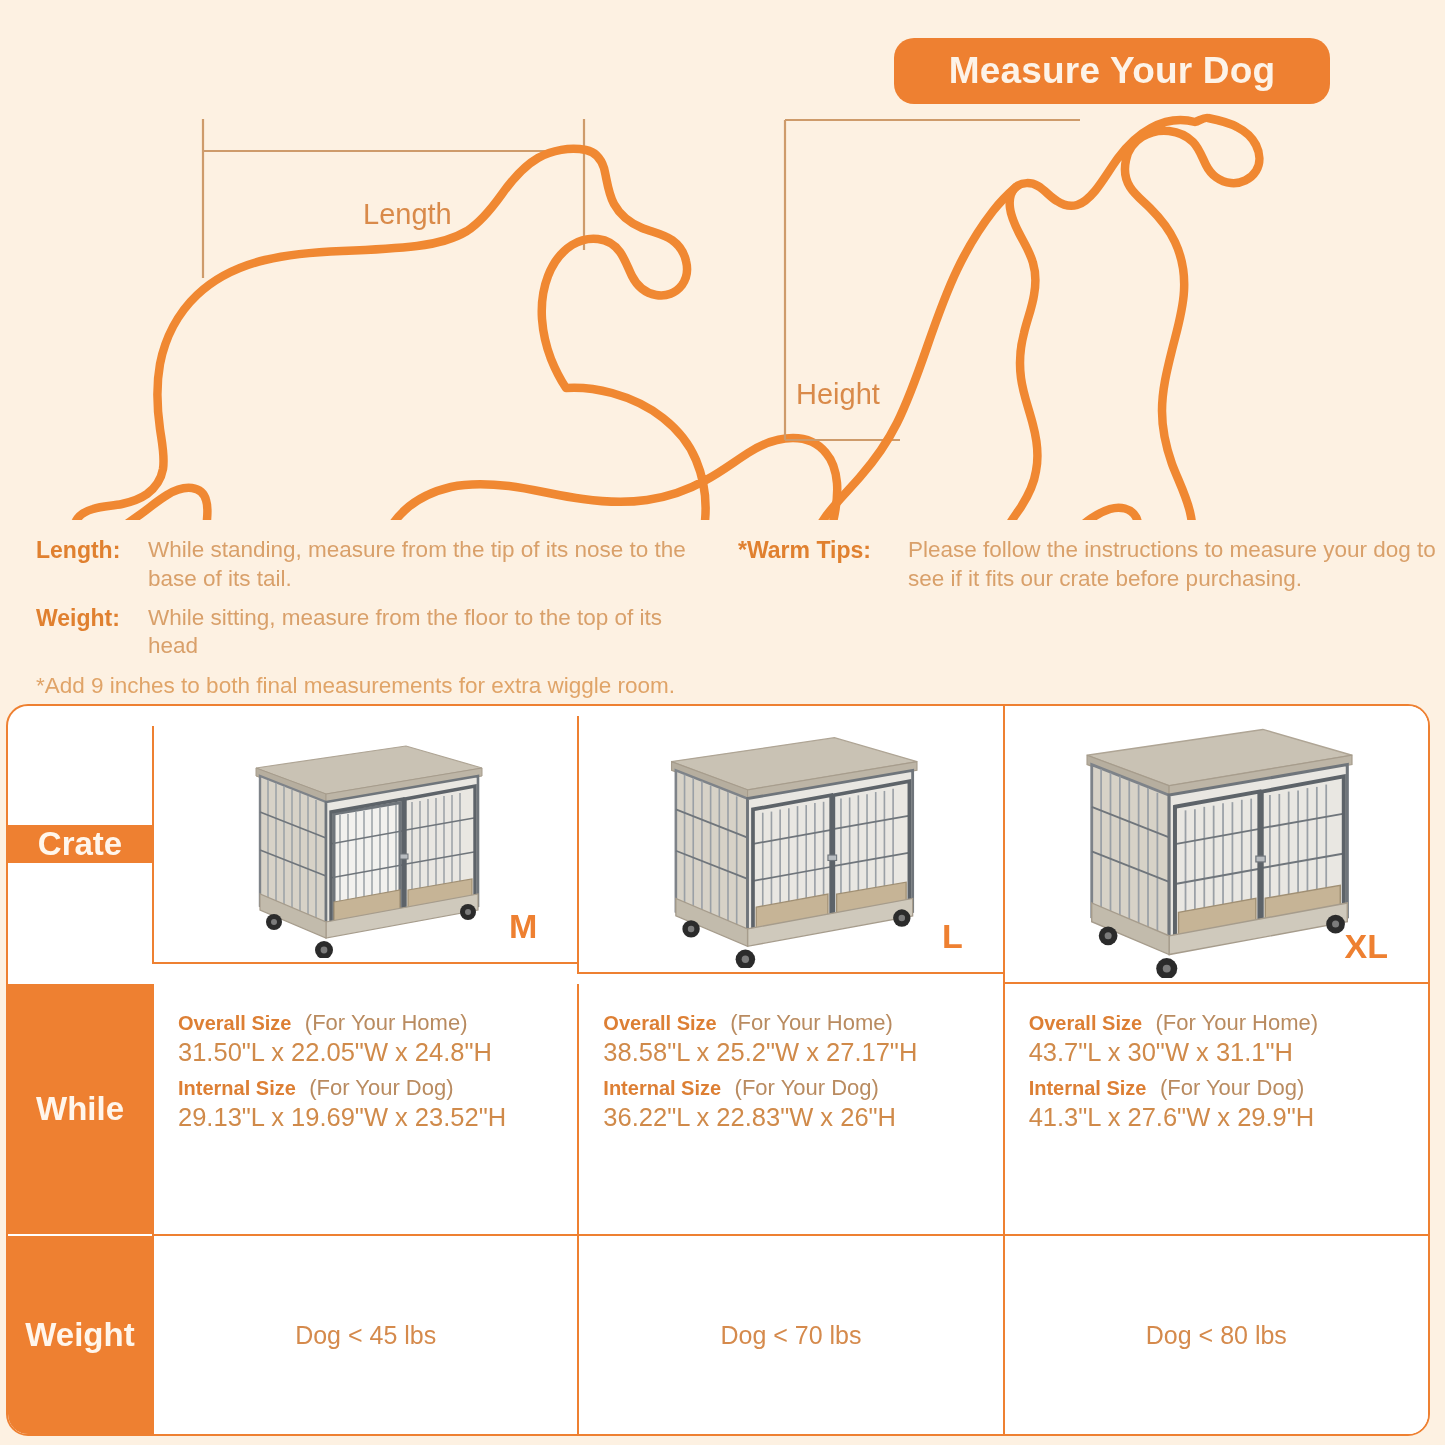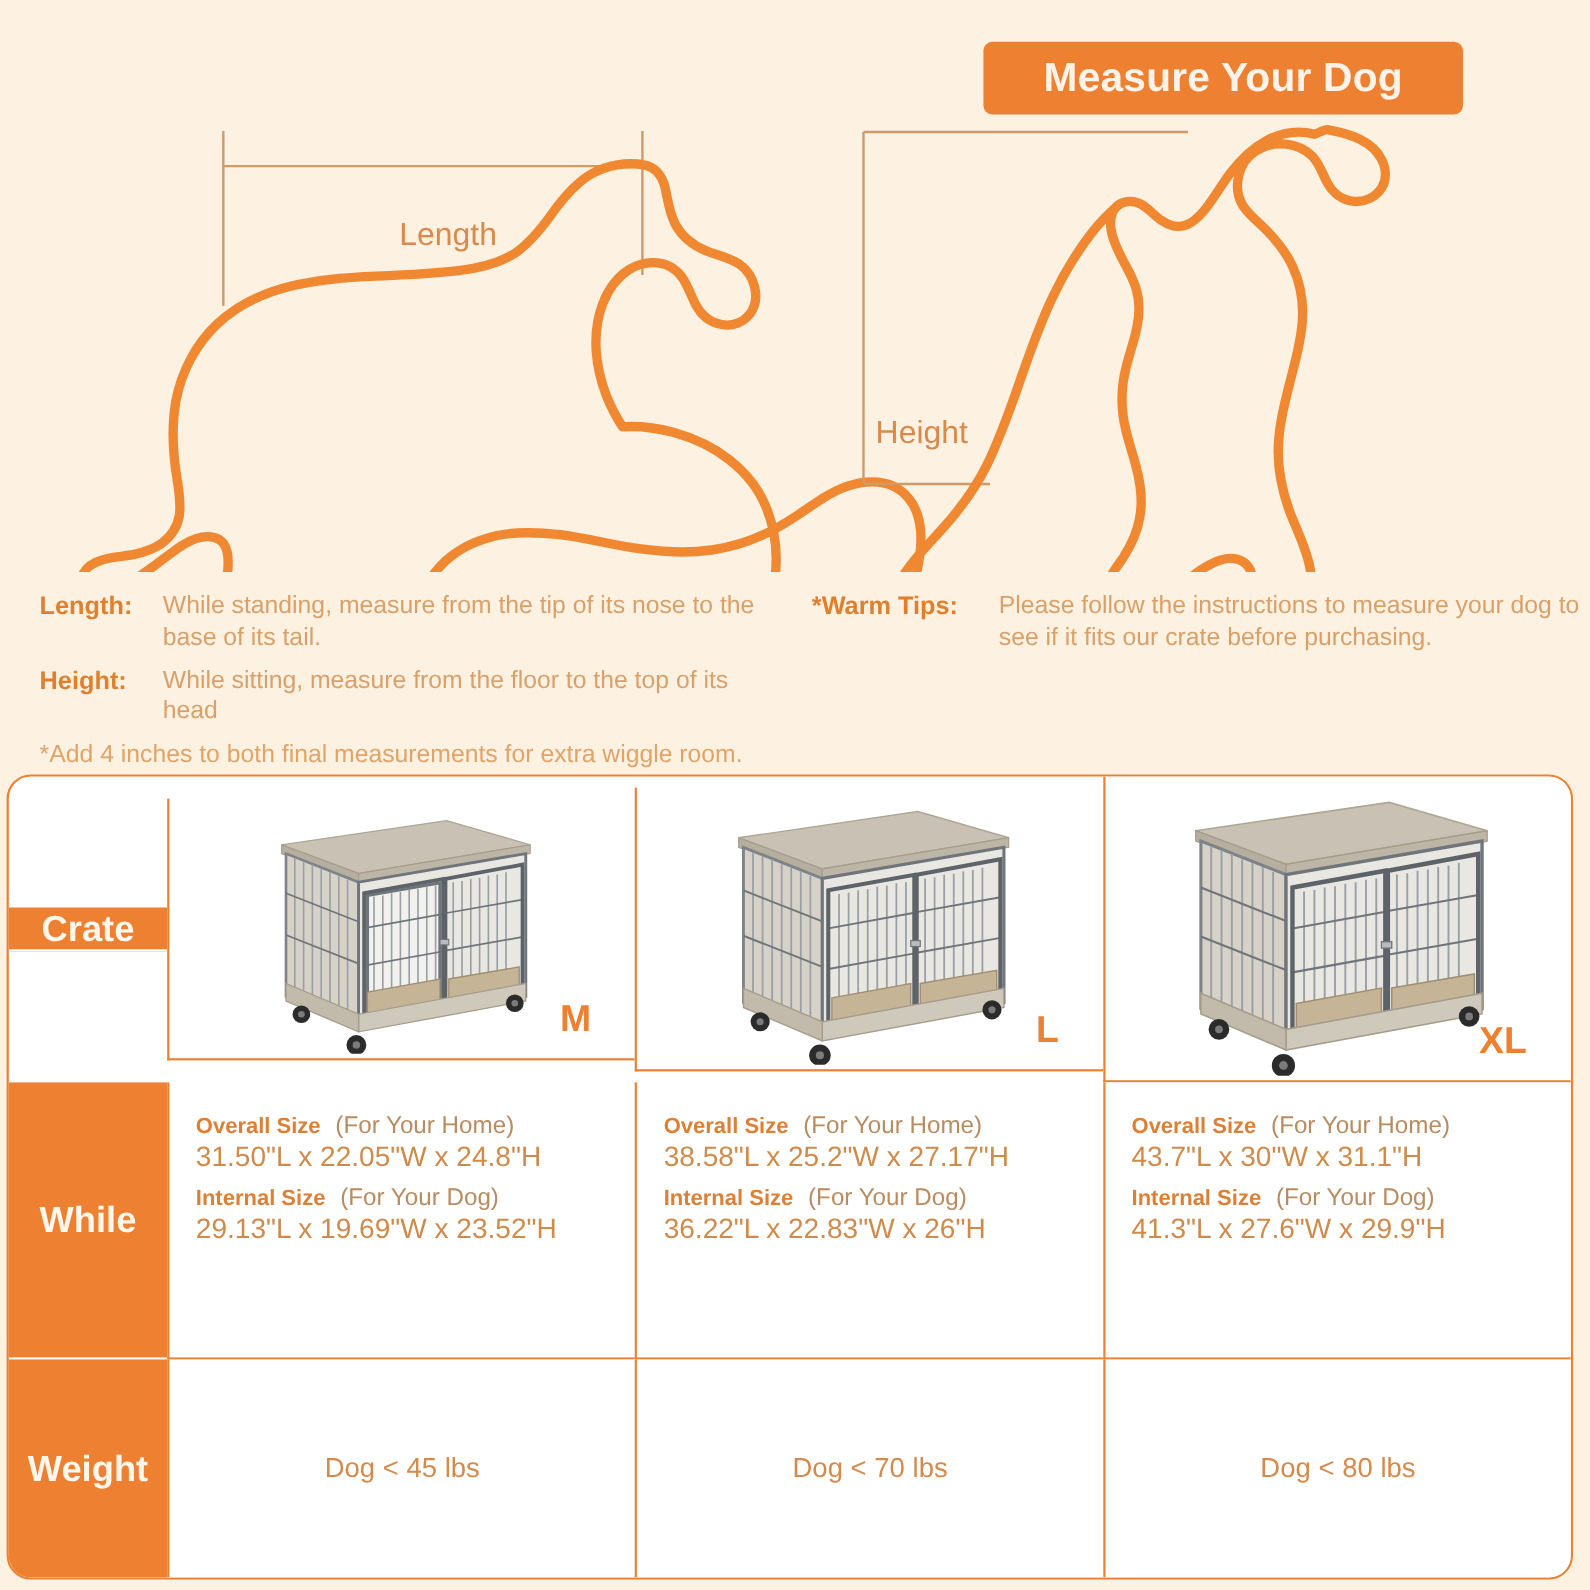--- a/index.html
+++ b/index.html
@@ -16,21 +16,21 @@
   }
 
   
   #measure-badge {
     position: absolute;
     left: 894px;
     top: 38px;
     width: 436px;
     height: 66px;
     background: #EE8031;
-    border-radius: 8px;
+    border-radius: 20px;
     display: flex;
     align-items: center;
     justify-content: center;
   }
   #measure-badge .badge-text {
     color: #FDF3E8;
     font-size: 37px;
     font-weight: bold;
     letter-spacing: 0.2px;
   }
@@ -393,24 +393,24 @@
   <span class="dim-label" id="length-label">Length</span>
   <span class="dim-label" id="height-label">Height</span>
 </div>
 
 <div id="left-text">
   <div class="def-row">
     <span class="def-term" id="length-term">Length:</span>
     <span class="def-desc">While standing, measure from the tip of its nose to the base of its tail.</span>
   </div>
   <div class="def-row">
-    <span class="def-term" id="height-term">Height:</span>
+    <span class="def-term" id="height-term">Weight:</span>
     <span class="def-desc">While sitting, measure from the floor to the top of its head</span>
   </div>
-  <div id="add-note">*Add 4 inches to both final measurements for extra wiggle room.</div>
+  <div id="add-note">*Add 9 inches to both final measurements for extra wiggle room.</div>
 </div>
 
 <div id="right-text">
   <div class="def-row">
     <span class="def-term" id="warm-term">*Warm Tips:</span>
     <span class="def-desc">Please follow the instructions to measure your dog to see if it fits our crate before purchasing.</span>
   </div>
 </div>
 
 <div id="spec-table">

